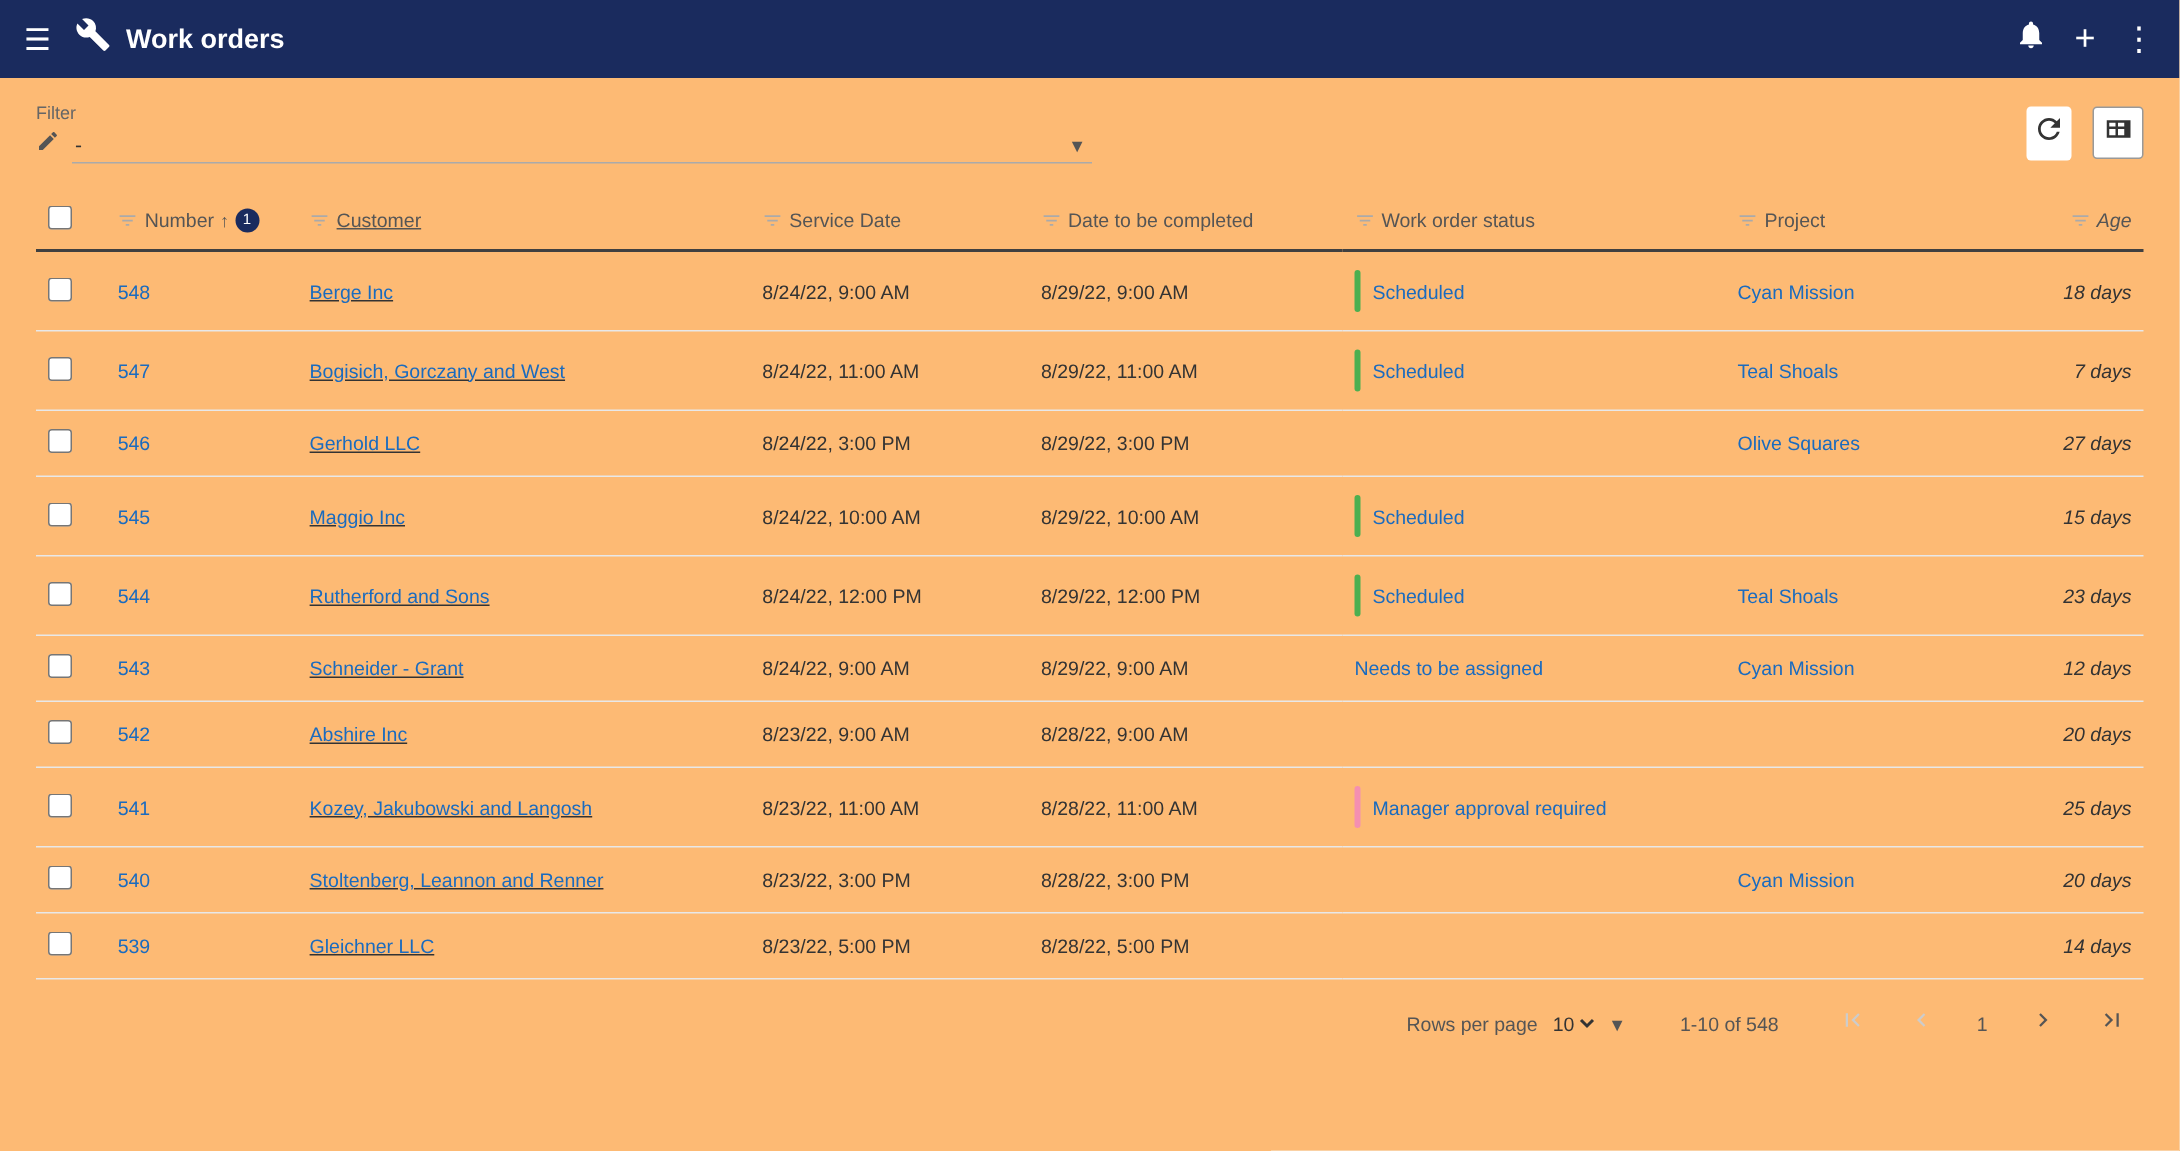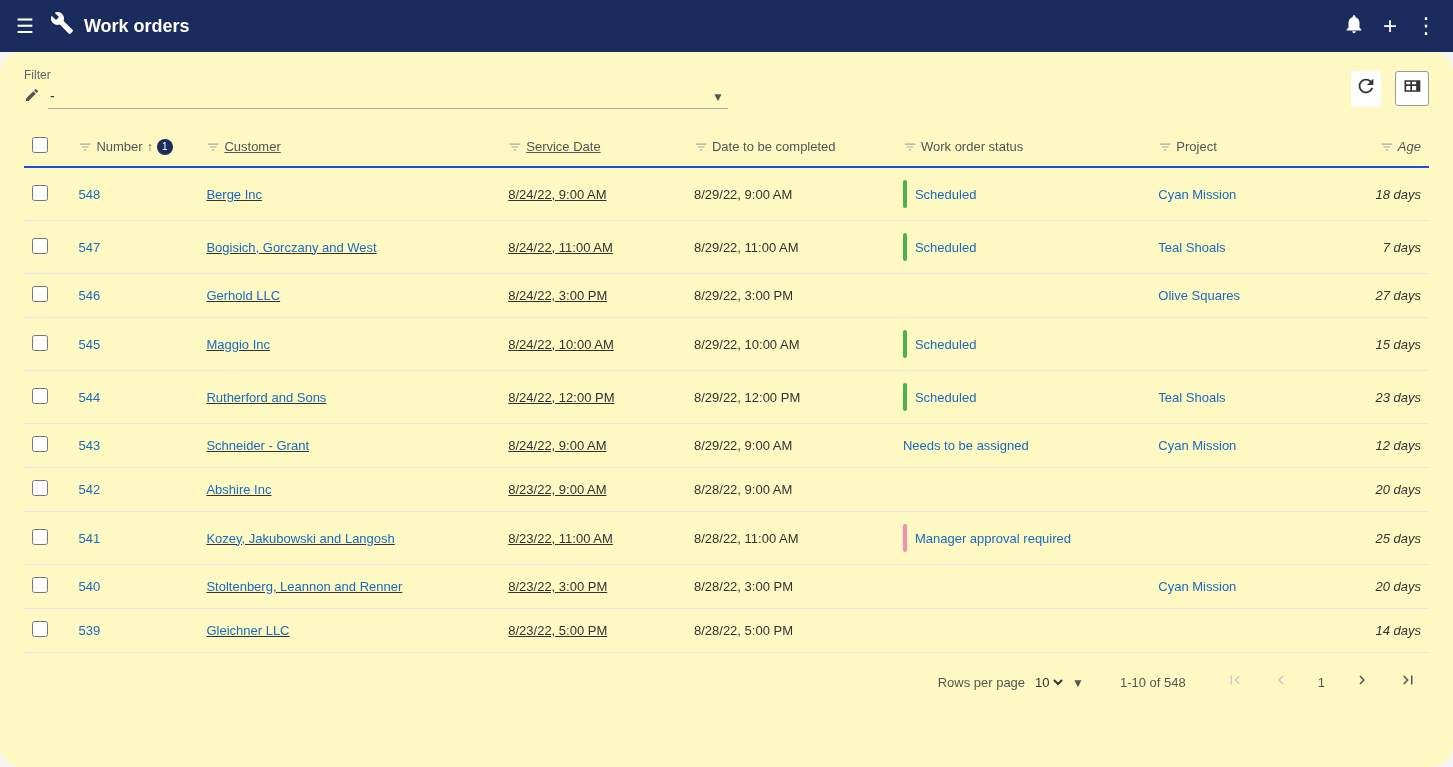--- a/index.html
+++ b/index.html
@@ -14,21 +14,21 @@
       height: 52px;
       padding: 0 16px;
     }
     .topnav-hamburger { margin-right: 16px; cursor: pointer; font-size: 20px; }
     .topnav-logo { margin-right: 10px; font-size: 22px; }
     .topnav-title { font-size: 18px; font-weight: 600; flex: 1; }
     .topnav-actions { display: flex; align-items: center; gap: 18px; }
     .topnav-icon { font-size: 20px; cursor: pointer; color: white; }
 
     
-    .content { padding: 16px 24px; background: #fef9c3; min-height: calc(100vh - 52px); border-radius: 21px; }
+    .content { padding: 16px 24px; background: #fdba74; min-height: calc(100vh - 52px); }
 
     
     .filter-bar { display: flex; align-items: center; gap: 10px; margin-bottom: 18px; }
     .filter-label { font-size: 12px; color: #666; margin-bottom: 2px; }
     .filter-input-wrap { display: flex; flex-direction: column; }
     .filter-row { display: flex; align-items: center; gap: 8px; }
     .filter-edit-icon { color: #555; font-size: 16px; cursor: pointer; }
     .filter-select {
       border: none;
       border-bottom: 1px solid #aaa;
@@ -39,42 +39,42 @@
       appearance: none;
       cursor: pointer;
       color: #333;
     }
     .filter-chevron { color: #555; margin-left: -24px; pointer-events: none; }
     .filter-actions { margin-left: auto; display: flex; align-items: center; gap: 14px; }
     .filter-action-btn { font-size: 20px; cursor: pointer; color: #333; border: 1px solid #999; padding: 4px 6px; border-radius: 3px; background: white; }
 
     
     table { width: 100%; border-collapse: collapse; }
-    thead tr { border-bottom: 2px solid #1d4ed8; }
+    thead tr { border-bottom: 2px solid #404040; }
     th {
       padding: 10px 8px;
       text-align: left;
       font-weight: 500;
       color: #555;
       font-size: 13px;
       white-space: nowrap;
     }
     th .th-inner { display: flex; align-items: center; gap: 4px; }
     th .filter-icon { color: #aaa; font-size: 12px; }
     th .sort-badge { background: #1a2b5e; color: white; border-radius: 50%; width: 16px; height: 16px; display: inline-flex; align-items: center; justify-content: center; font-size: 10px; }
 
     tbody tr { border-bottom: 1px solid #e8e8e8; }
     td { padding: 12px 8px; font-size: 13px; vertical-align: middle; }
 
     .link { color: #1a6bbf; text-decoration: none; cursor: pointer; }
 
     .checkbox-col { width: 40px; }
     .col-number { width: 80px; }
     .col-customer { width: 260px; text-decoration: underline; }
-    .col-service { width: 160px; text-decoration: underline; }
+    .col-service { width: 160px; }
     .col-complete { width: 180px; }
     .col-status { width: 220px; }
     .col-project { width: 160px; margin-left: 28px; }
     .col-age { width: 80px; text-align: right; font-style: italic; }
 
     .status-cell { display: flex; align-items: center; gap: 8px; }
     .status-bar { width: 4px; height: 28px; border-radius: 2px; }
     .status-bar.green { background: #4caf50; }
     .status-bar.pink { background: #f48fb1; }
 

